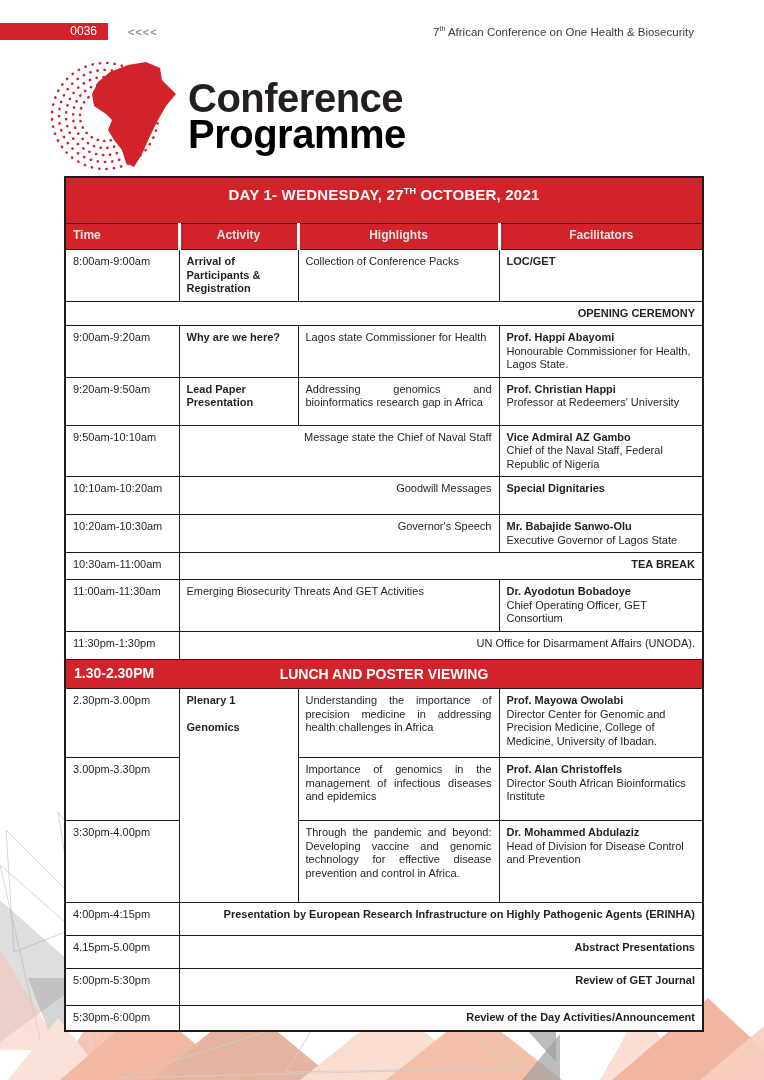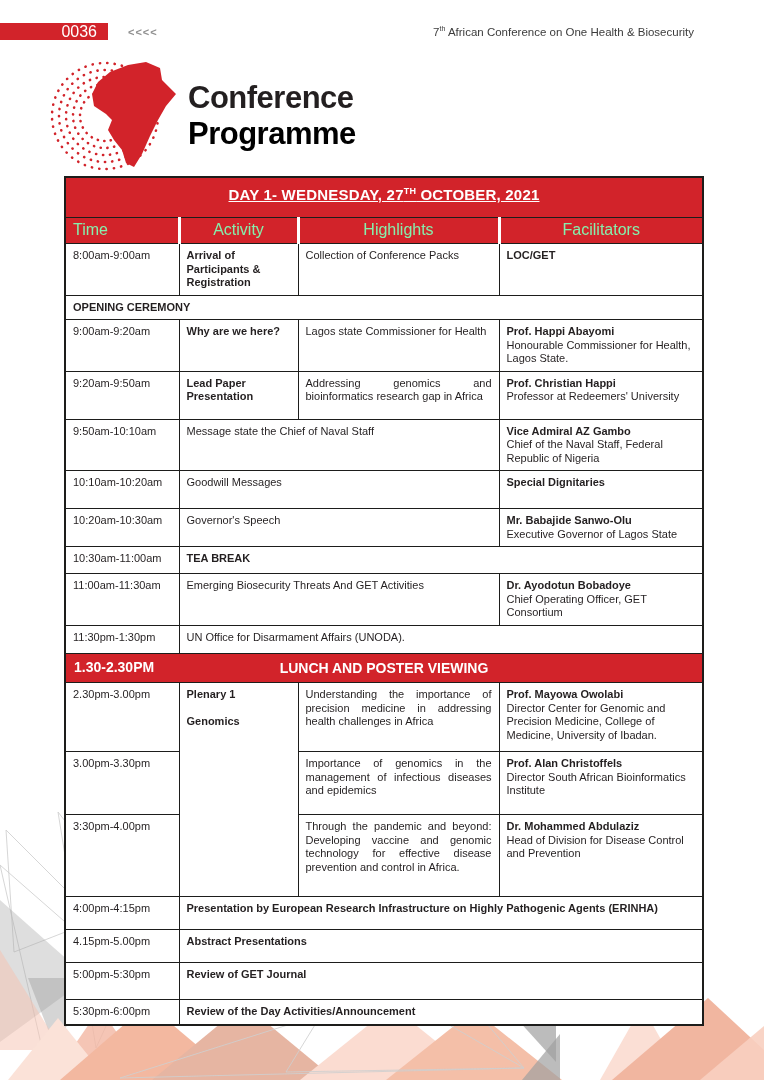--- a/index.html
+++ b/index.html
@@ -4,49 +4,49 @@
 <style>
   html,body{margin:0;padding:0;}
   body{
     width:764px;height:1080px;position:relative;overflow:hidden;background:#ffffff;
     font-family:"Liberation Sans","DejaVu Sans",sans-serif;color:#231f20;
   }
   
   .topbar{position:absolute;top:23px;left:0;width:764px;height:18px;}
   .pagenum-box{
     position:absolute;left:0;top:0;width:108px;height:17px;background:#d2232a;
-    color:#fff;font-size:16px;line-height:17px;text-align:right;padding-right:11px;box-sizing:border-box;
+    color:#fff;font-size:12px;line-height:17px;text-align:right;padding-right:11px;box-sizing:border-box;
   }
   .chevrons{position:absolute;left:128px;top:3px;font-size:11px;color:#8f8f8f;letter-spacing:1px;font-weight:bold;}
   .doc-title{position:absolute;right:70px;top:2px;font-size:11.5px;color:#3c3c3c;}
   .doc-title sup{font-size:7px;}
   
   .logo{position:absolute;left:50px;top:58px;display:flex;align-items:center;}
-  .logo-text{margin-left:6px;font-weight:bold;font-size:31px;line-height:36px;letter-spacing:-0.5px;}
+  .logo-text{margin-left:6px;font-weight:bold;font-size:40px;line-height:36px;letter-spacing:-0.5px;}
   .logo-line1{color:#231f20;}
   .logo-line2{color:#000000;}
   
   table.prog{
     position:absolute;left:64px;top:176px;width:638px;border-collapse:collapse;
     table-layout:fixed;background:#fff;font-size:11px;line-height:13.5px;
   }
   table.prog{border:2px solid #1d1d1b;}
   table.prog td{border:1px solid #1d1d1b;vertical-align:top;padding:5px 7px;overflow:hidden;}
   .band{background:#d2232a;color:#fff;font-weight:bold;text-align:center;}
-  .band.day{font-size:15px;letter-spacing:.2px;padding:7px 0 12px;text-decoration:underline;}
+  .band.day{font-size:15px;letter-spacing:.2px;padding:7px 0 18px;}
   .band.day sup{font-size:9px;}
   td.colhead{
-    background:#d2232a;color:#86efac;font-weight:normal;font-size:16px;
+    background:#d2232a;color:#e5e5e5;font-weight:bold;font-size:12px;
     text-align:center;padding:4px 7px 5px;
   }
   td.colhead.first{text-align:left;}
   td.colhead + td.colhead{border-left:3px solid #ffffff;}
   .b{font-weight:bold;}
   .just{text-align:justify;}
-  .center{text-align:left;}
+  .center{text-align:right;}
   .fac-role{font-weight:normal;}
   td.band.lunch{position:relative;font-size:14px;padding:8px 0 7px;}
   .lunch-time{position:absolute;left:8px;top:50%;transform:translateY(-50%);}
   td.plenary-cell{vertical-align:middle;}
   td.plenary-cell .sub{margin-top:13px;}
   
   .deco{position:absolute;left:0;bottom:0;pointer-events:none;}
   .ol{fill:none;stroke:#cfcfcf;stroke-width:1;opacity:.85;}
 </style>
 </head>

